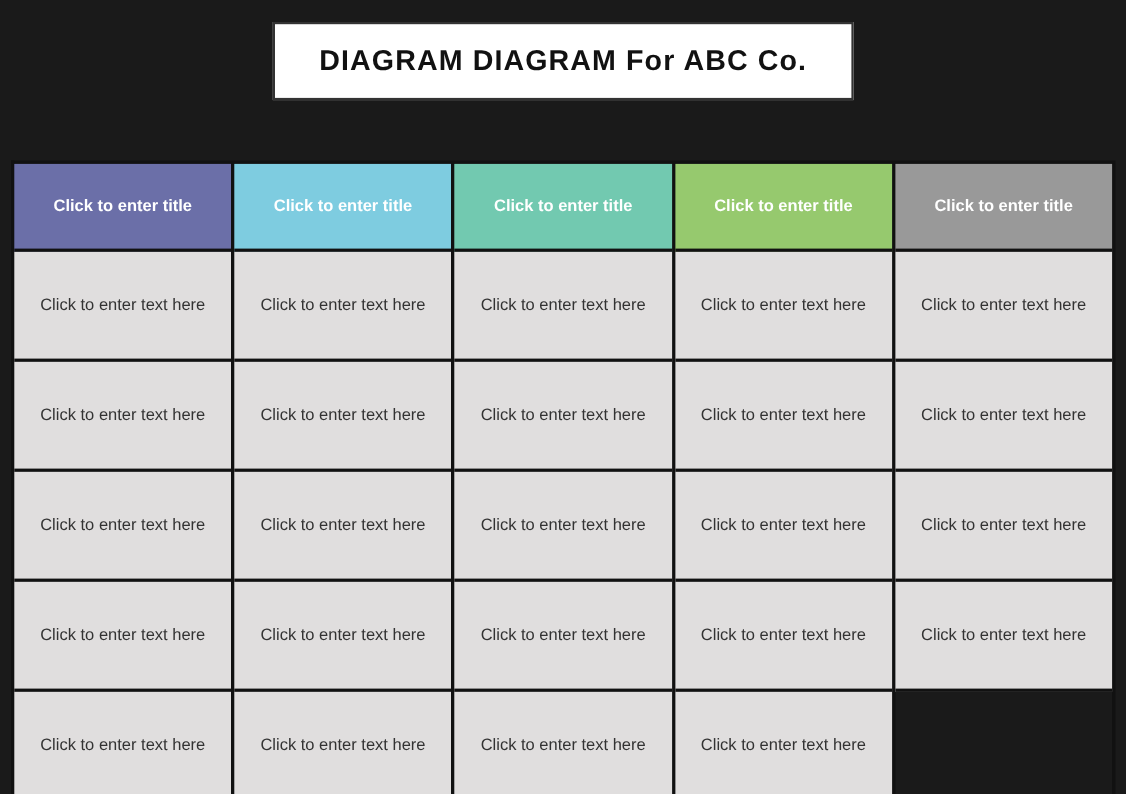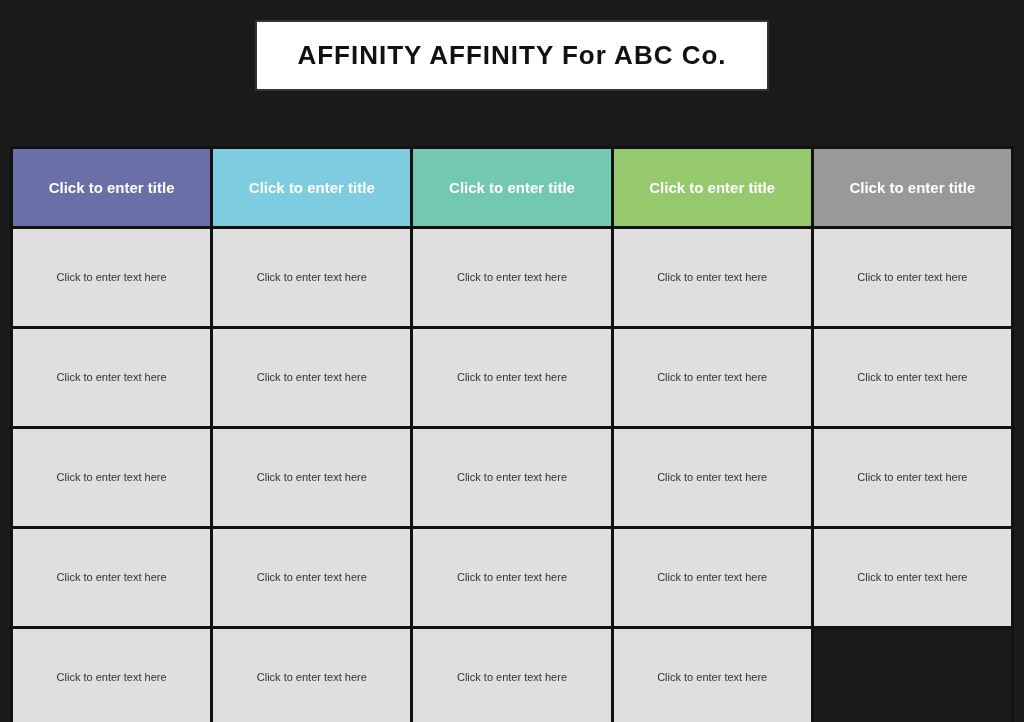--- a/index.html
+++ b/index.html
@@ -71,37 +71,37 @@
     .col-4 .column-header { background-color: #999999; }
 
     .card {
       background-color: #e0dede;
       border-bottom: 3px solid #111;
       min-height: 100px;
       display: flex;
       align-items: center;
       justify-content: center;
       cursor: pointer;
-      font-size: 11px;
+      font-size: 15px;
       color: #333;
       text-align: center;
       line-height: 1.4;
     }
 
     
     .title-wrapper {
       margin-bottom: 25px;
     }
   </style>
 </head>
 <body>
 
 <div class="title-wrapper">
   <div class="title-box">
-    <span class="title-text">AFFINITY AFFINITY For ABC Co.</span>
+    <span class="title-text">DIAGRAM DIAGRAM For ABC Co.</span>
   </div>
 </div>
 
 <div class="diagram-grid" id="grid-container">
 <div class="column col-0">
       <div class="column-header">Click to enter title</div>
       <div class="card">Click to enter text here</div>
       <div class="card">Click to enter text here</div>
       <div class="card">Click to enter text here</div>
       <div class="card">Click to enter text here</div>

